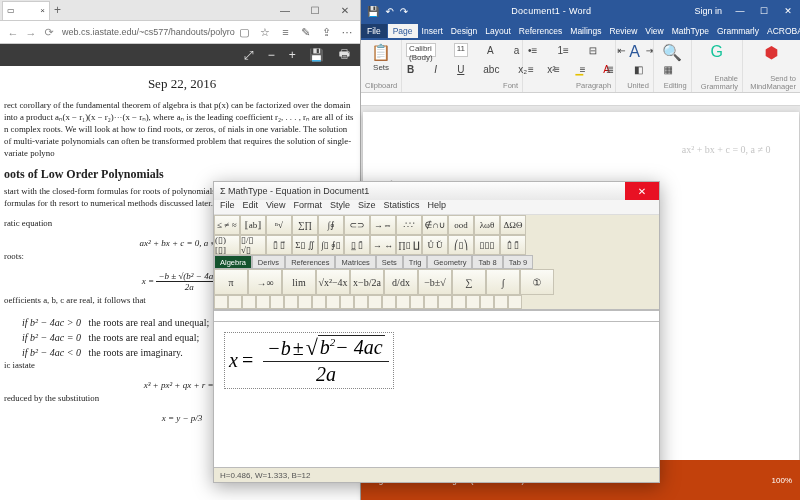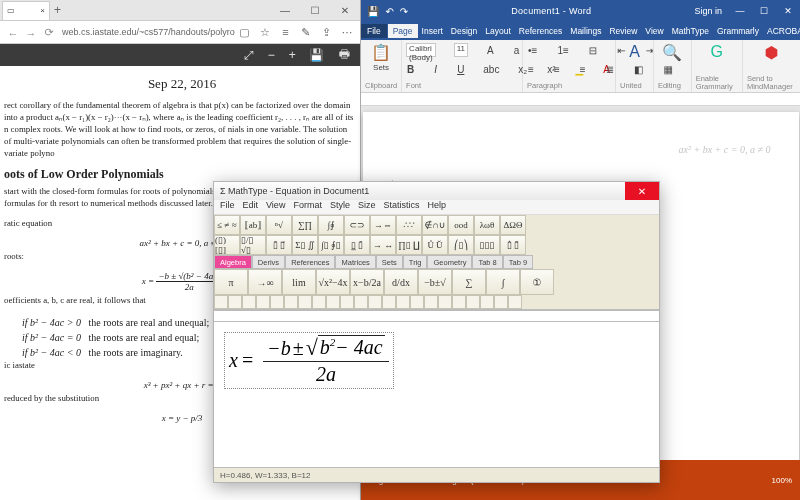--- a/index.html
+++ b/index.html
@@ -35,43 +35,43 @@
 .w-title .docname{flex:1;text-align:center;letter-spacing:.3px}
 .w-title .sign{padding:0 6px}
 .w-title .wb{display:flex}
 .w-title .wb span{width:24px;text-align:center}
 .w-tabs{height:18px;background:#2b579a;color:#fff;display:flex;align-items:center;font-size:8.5px}
 .w-tabs span{padding:0 4px}
 .w-tabs .file{background:#1e3e6e;padding:2px 6px;margin-right:1px}
 .w-tabs .active{background:#f3f3f3;color:#2b579a;padding:2px 5px}
 .ribbon{height:52px;background:#f3f3f3;border-bottom:1px solid #d0d0d0;display:flex;font-size:8px;color:#444}
 .rgroup{border-right:1px solid #e0e0e0;padding:2px 4px;display:flex;flex-direction:column;justify-content:space-between}
-.rgroup .gl{text-align:left;color:#888;font-size:7.5px}
+.rgroup .gl{text-align:right;color:#888;font-size:7.5px}
 .rrow{display:flex;align-items:center;gap:18px}
 .ricon{width:14px;height:14px;display:inline-flex;align-items:center;justify-content:center;border:1px solid transparent;font-size:10px}
 .fsel{border:1px solid #c8c8c8;background:#fff;height:12px;font-size:8px;padding:0 2px}
 .bigbtn{display:flex;flex-direction:column;align-items:center;gap:1px;padding:0 2px}
 .bigbtn .ic{width:20px;height:20px;display:flex;align-items:center;justify-content:center;font-size:16px}
 .w-ruler{height:12px;background:#fff;border-bottom:1px solid #d6d6d6}
 .w-canvas{position:relative;height:374px;background:#e6e6e6;display:flex;justify-content:center;padding-top:6px}
 .w-page{width:380px;height:540px;background:#fff;box-shadow:0 2px 6px rgba(0,0,0,.25);padding:30px 28px;position:relative;font-family:"Times New Roman",serif;font-size:11px;color:#333;line-height:1.6}
 .w-page .cursor{border-left:1px solid #333;height:12px;display:inline-block}
-.ghost{color:#c5c5c5;font-style:italic;font-size:10px}
+.ghost{color:#c5c5c5;font-size:10px}
 .w-status{position:absolute;left:0;right:0;bottom:0;height:16px;background:#c2410c;color:#fff;font-size:8px;display:flex;align-items:center;gap:10px;padding:12px 8px}
 
 .mt{position:absolute;left:213px;top:181px;width:445px;height:300px;background:#f5f5f5;border:1px solid #b5b5b5;box-shadow:0 4px 18px rgba(0,0,0,.35);display:flex;flex-direction:column}
 .mt-title{height:18px;background:linear-gradient(#fdfdfd,#e9e9e9);display:flex;align-items:center;font-size:9px;color:#333;padding-left:6px}
 .mt-title .x{margin-left:auto;width:34px;height:100%;background:#e81123;color:#fff;display:flex;align-items:center;justify-content:center;font-size:10px}
 .mt-menu{height:14px;background:#f5f5f5;display:flex;gap:8px;padding:0 6px;font-size:9px;color:#333;border-bottom:1px solid #ddd}
 .mt-pal{background:#ece9d8;border-bottom:1px solid #bbb}
 .mt-row{display:flex}
 .mt-cell{width:24px;height:18px;border:1px solid #c8c4b4;background:linear-gradient(#fbfbf6,#ece9d8);display:flex;align-items:center;justify-content:center;font-size:9px;color:#333;font-family:"Times New Roman",serif}
 .mt-tabs{display:flex}
 .mt-tab{height:12px;padding:0 5px;border:1px solid #bbb;background:#e6e6e6;font-size:7.5px;color:#444;display:flex;align-items:center}
-.mt-tab.active{background:#ec4899;color:#fff}
+.mt-tab.active{background:#14532d;color:#fff}
 .mt-row2 .mt-cell{width:32px;height:24px;font-size:10px}
 .mt-mini{display:flex}
 .mt-mini span{width:12px;height:12px;border:1px solid #c8c4b4;background:#f6f4ea;font-size:8px;display:flex;align-items:center;justify-content:center}
 .mt-ruler{height:10px;background:#fff;border-top:1px solid #bbb;border-bottom:1px solid #bbb}
 .mt-edit{flex:1;background:#fff;padding:10px 10px;font-family:"Times New Roman",serif}
 .mt-eq{display:inline-flex;align-items:center;font-size:20px;font-style:italic;border:1px dotted #888;padding:2px 4px}
 .mt-eq .frac{display:inline-flex;flex-direction:column;align-items:center;margin-left:6px}
 .mt-eq .num{border-bottom:1.5px solid #222;padding:0 4px;display:flex;align-items:center;gap:2px}
 .mt-eq .den{padding-top:1px}
 .mt-eq .sqrt{display:inline-flex;align-items:flex-start}

